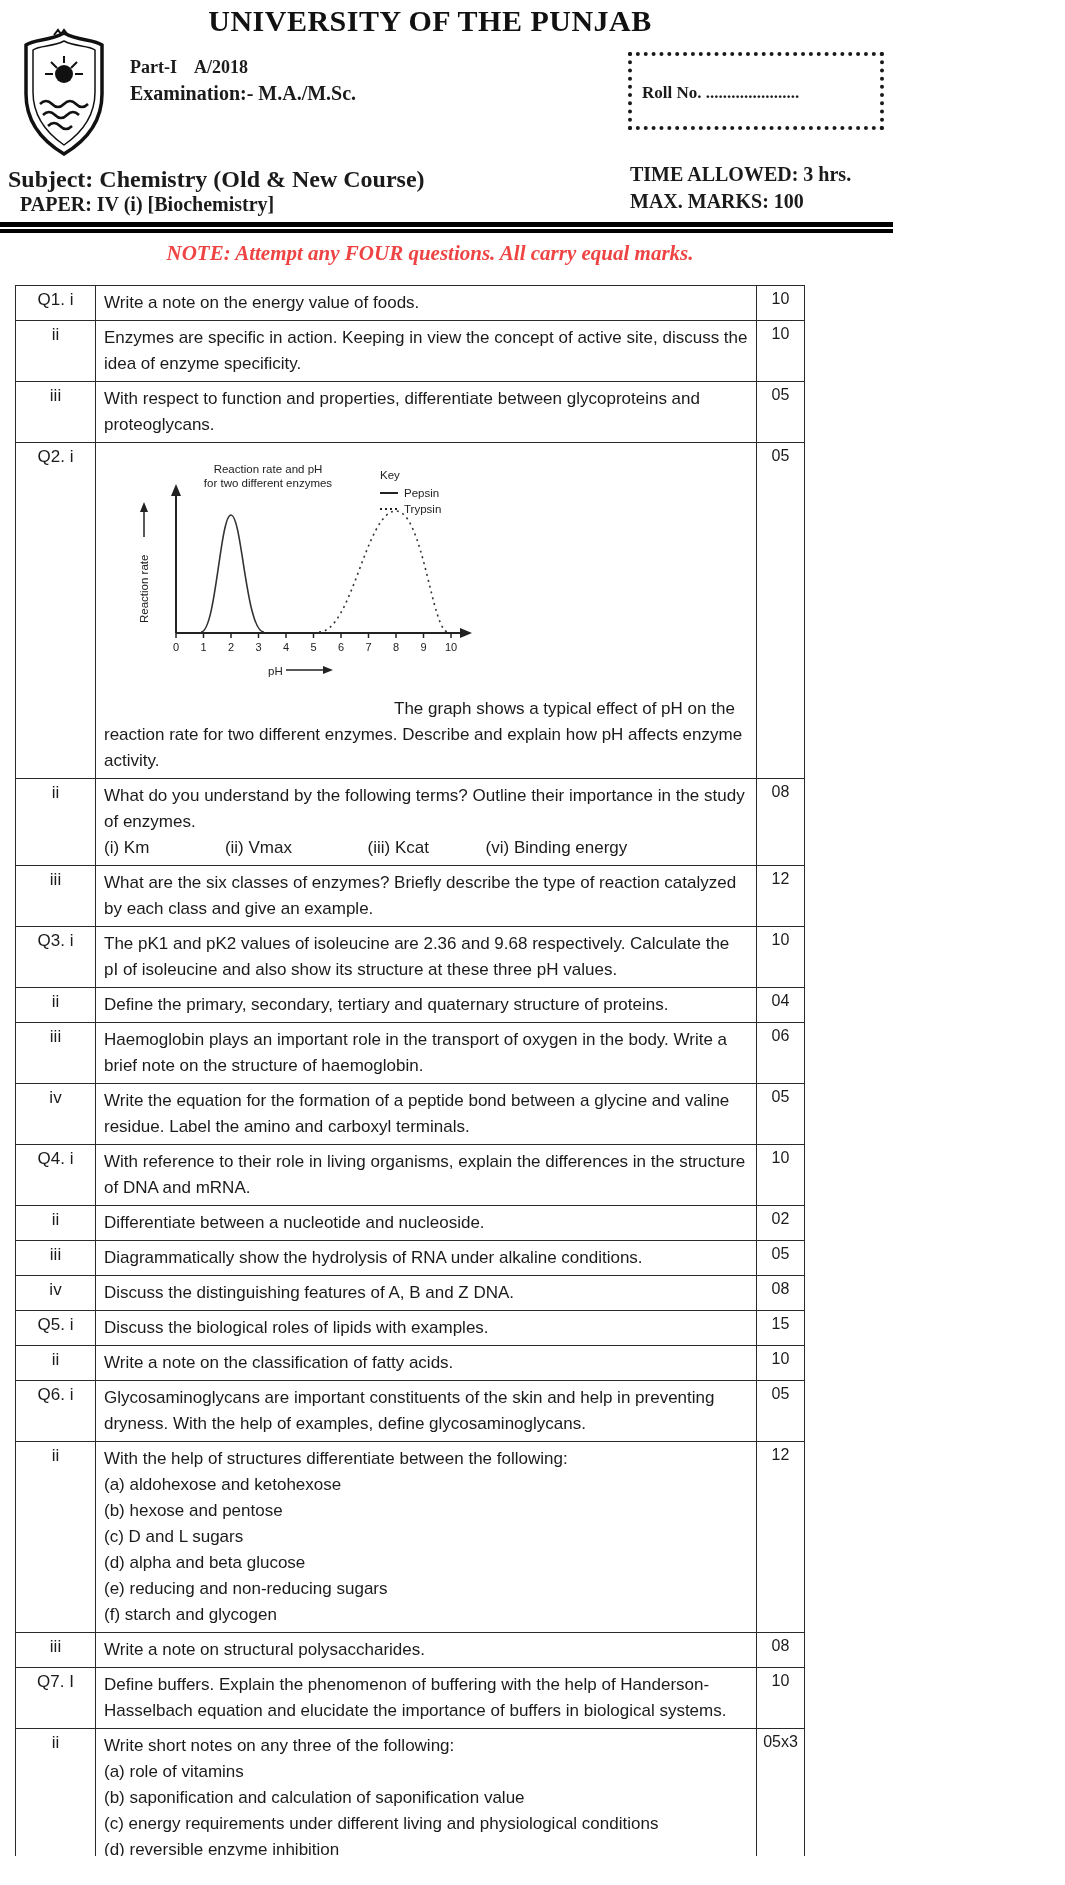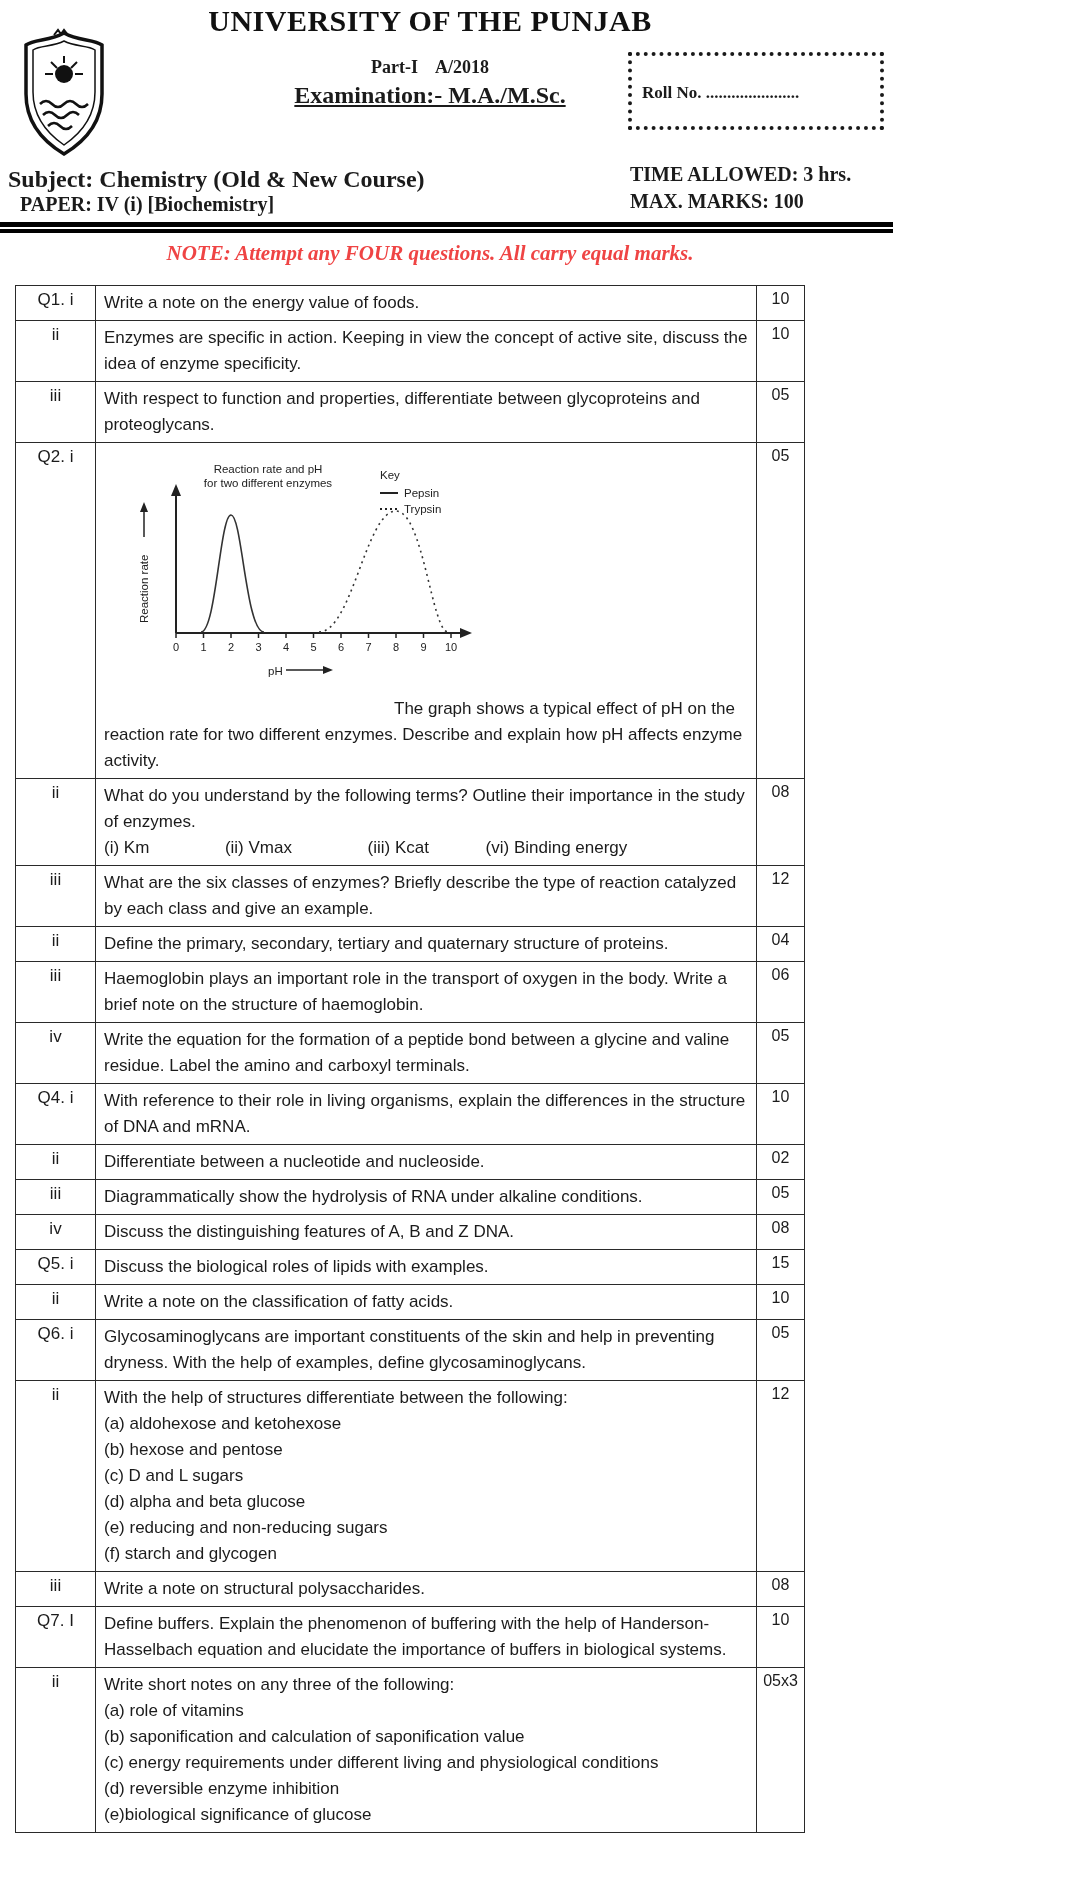--- a/index.html
+++ b/index.html
@@ -11,28 +11,27 @@
   }
 
   
   .logo { position:absolute; top:28px; left:14px; width:100px; height:130px; }
   .uni-title {
     position:absolute; top:4px; left:0; width:860px; text-align:center;
     font-family:"Liberation Serif", serif; font-weight:bold; font-size:30px;
     letter-spacing:0.5px; color:#111;
   }
   .part-line {
-    position:absolute; top:57px; left:130px; width:600px; text-align:center;
+    position:absolute; top:57px; left:130px; width:600px; text-align:left;
     font-family:"Liberation Serif", serif; font-weight:bold; font-size:18px;
     white-space:pre;
   }
   .exam-line {
-    position:absolute; top:82px; left:130px; width:600px; text-align:center;
-    font-family:"Liberation Serif", serif; font-weight:bold; font-size:24px;
-    text-decoration:underline;
+    position:absolute; top:82px; left:130px; width:600px; 
+    font-family:"Liberation Serif", serif; font-weight:bold; font-size:20px;
   }
   .roll-box {
     position:absolute; top:52px; left:628px; width:256px; height:78px;
     border:4px dotted #1a1a1a; display:flex; align-items:center;
     padding:6px 8px 2px 10px;
     font-family:"Liberation Serif", serif; font-weight:bold; font-size:17px;
   }
   .subject-line {
     position:absolute; top:166px; left:8px;
     font-family:"Liberation Serif", serif; font-weight:bold; font-size:24px;
@@ -212,20 +211,27 @@
           <td class="marks-cell">08</td>
         </tr>
         <tr>
           <td class="no-cell">iii</td>
           <td class="text-cell">
             <p>What are the six classes of enzymes? Briefly describe the type of reaction catalyzed by each class and give an example.</p>
           </td>
           <td class="marks-cell">12</td>
         </tr>
         <tr>
+          <td class="no-cell">Q3. i</td>
+          <td class="text-cell">
+            <p>The pK1 and pK2 values of isoleucine are 2.36 and 9.68 respectively. Calculate the pI of isoleucine and also show its structure at these three pH values.</p>
+          </td>
+          <td class="marks-cell">10</td>
+        </tr>
+        <tr>
           <td class="no-cell">ii</td>
           <td class="text-cell">
             <p>Define the primary, secondary, tertiary and quaternary structure of proteins.</p>
           </td>
           <td class="marks-cell">04</td>
         </tr>
         <tr>
           <td class="no-cell">iii</td>
           <td class="text-cell">
             <p>Haemoglobin plays an important role in the transport of oxygen in the body. Write a brief note on the structure of haemoglobin.</p>

